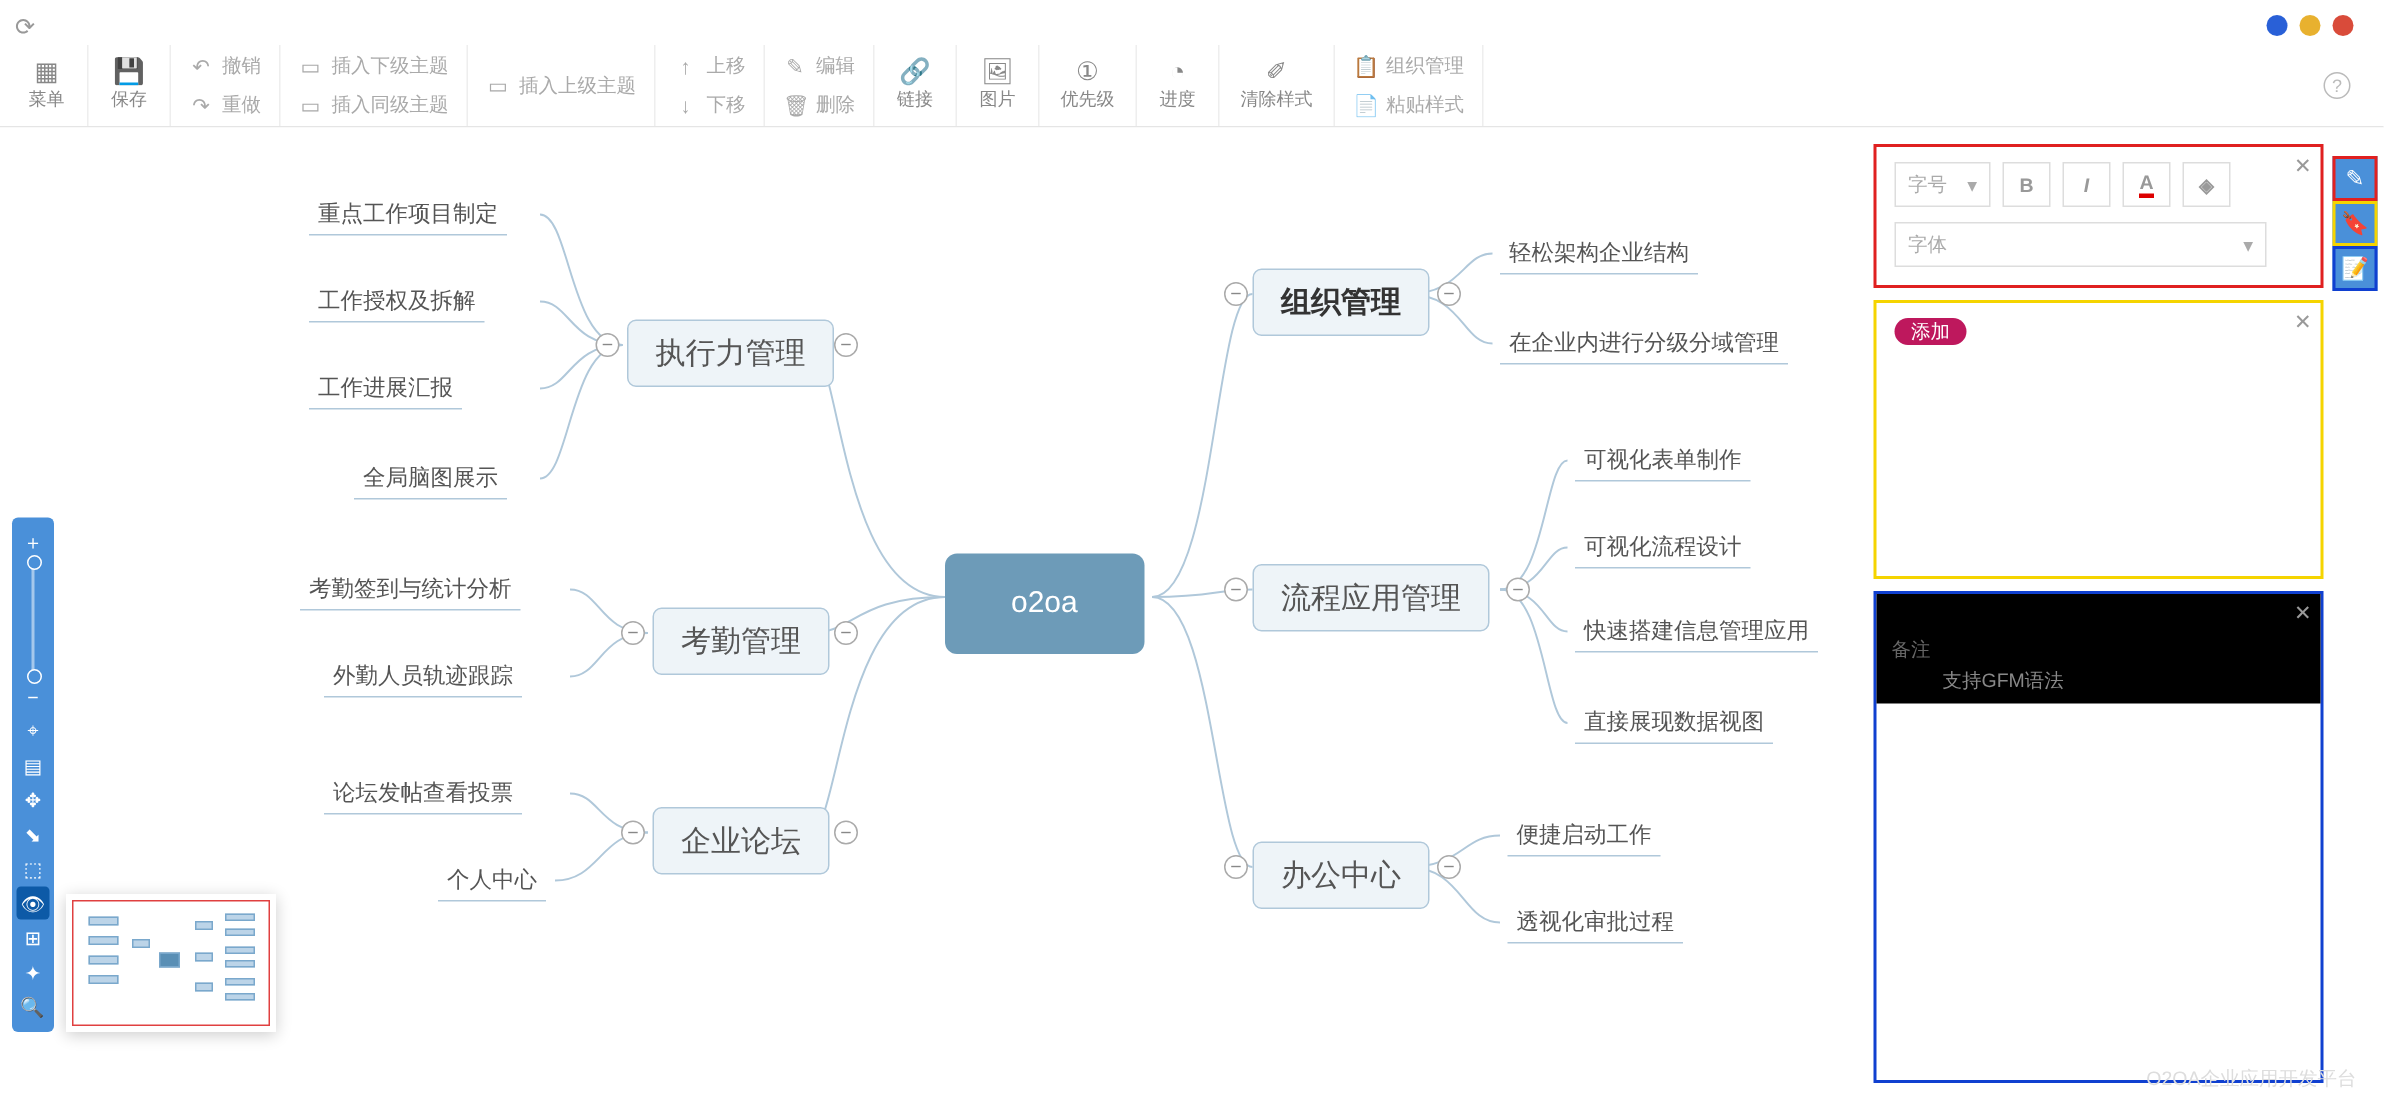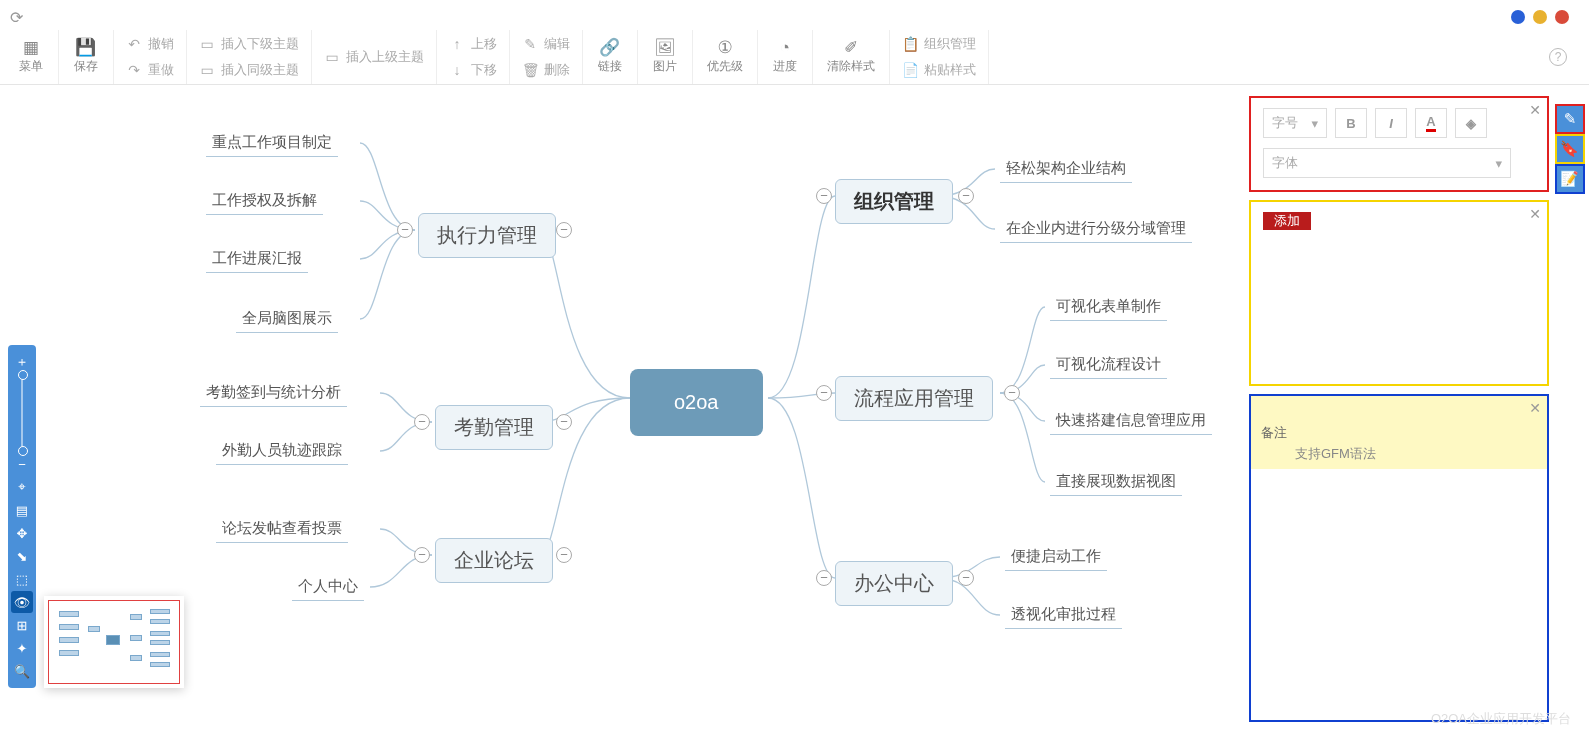--- a/index.html
+++ b/index.html
@@ -63,24 +63,24 @@
 .sty-row{ display:flex; gap:8px; align-items:center; margin-bottom:10px;}
 .sel { border:1px solid #ddd; height:30px; padding:0 8px; color:#aaa; display:flex; align-items:center; justify-content:space-between; flex:0 0 auto;}
 .sel.fsize{width:64px;} .sel.ffam{width:248px;}
 .sbtn{ width:32px;height:30px;border:1px solid #ddd; display:flex;align-items:center;justify-content:center;color:#999;font-weight:bold; cursor:pointer;}
 .close-x{ position:absolute; top:4px; right:6px; color:#999; font-size:14px; cursor:pointer;}
 
 
 .tagp { padding:10px 12px;}
 .tagrow{display:flex;gap:6px;}
 .tagin{flex:1;border:1px solid #ddd;height:32px;padding:0 8px;color:#bbb;display:flex;align-items:center;}
-.tagbtn{width:48px;background:#b91c1c;color:#fff;display:flex;align-items:center;justify-content:center;font-size:13px;cursor:pointer;}
-
-
-.rem-head{background:#fef9c3;padding:6px 10px;font-size:13px;color:#666;display:flex;gap:8px;align-items:center;}
+.tagbtn{width:48px;background:#be185d;color:#fff;display:flex;align-items:center;justify-content:center;font-size:13px;cursor:pointer;border-radius:12px;}
+
+
+.rem-head{background:#000000;padding:6px 10px;font-size:13px;color:#666;display:flex;gap:8px;align-items:center;}
 .rem-head a{color:#888;margin-top:43px;}
 .rem-body{padding:12px;color:#bbb;font-size:13px;}
 
 
 .rtabs{position:absolute; right:4px; top:104px; width:30px; display:flex; flex-direction:column;}
 .rtab{width:30px;height:30px;display:flex;align-items:center;justify-content:center;color:#fff;font-size:15px;cursor:pointer;}
 .rtab.red{border:2px solid #e02020;background:#4a90d9;}
 .rtab.yel{border:2px solid #f5d400;background:#4a90d9;}
 .rtab.blu{border:2px solid #1040d0;background:#4a90d9;}
 

